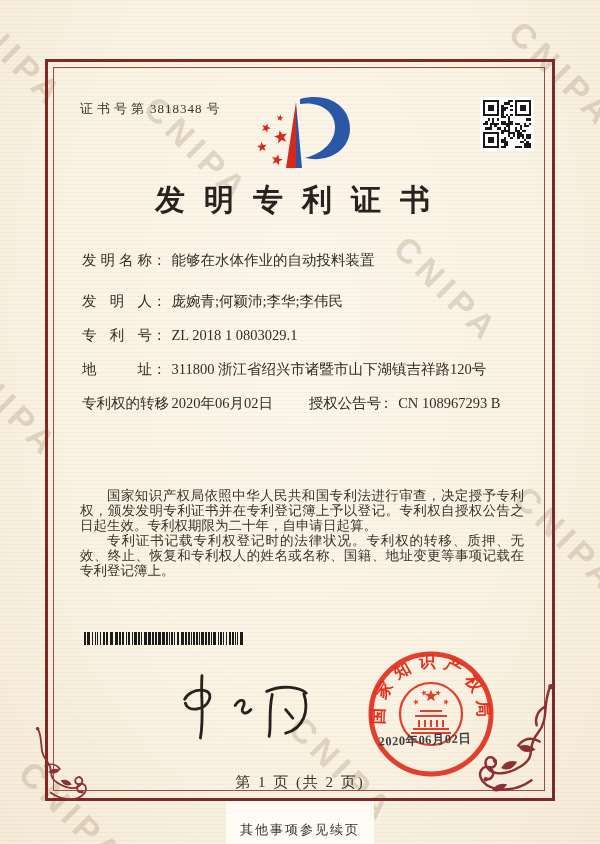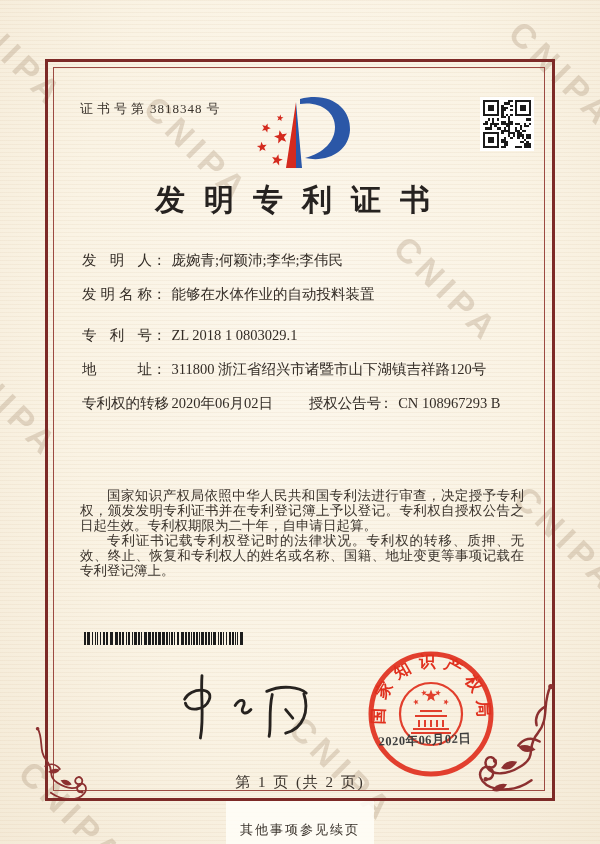--- a/index.html
+++ b/index.html
@@ -336,25 +336,25 @@
       <rect x="15" y="20" width="1" height="1" fill="#1a1a1a"></rect>
       <rect x="16" y="20" width="1" height="1" fill="#1a1a1a"></rect>
       <rect x="18" y="20" width="1" height="1" fill="#1a1a1a"></rect>
       <rect x="19" y="20" width="1" height="1" fill="#1a1a1a"></rect>
       <rect x="20" y="20" width="1" height="1" fill="#1a1a1a"></rect>
     </svg>
 
   <div class="title">发明专利证书</div>
 
   <div class="fields">
+    <div class="frow first">
+      <span class="flabel">发明名称</span><span class="fcolon">：</span><span class="fvalue">能够在水体作业的自动投料装置</span>
+    </div>
     <div class="frow">
       <span class="flabel">发明人</span><span class="fcolon">：</span><span class="fvalue">庞婉青;何颖沛;李华;李伟民</span>
-    </div>
-    <div class="frow first">
-      <span class="flabel">发明名称</span><span class="fcolon">：</span><span class="fvalue">能够在水体作业的自动投料装置</span>
     </div>
     <div class="frow">
       <span class="flabel">专利号</span><span class="fcolon">：</span><span class="fvalue">ZL 2018 1 0803029.1</span>
     </div>
     <div class="frow">
       <span class="flabel">地址</span><span class="fcolon">：</span><span class="fvalue">311800 浙江省绍兴市诸暨市山下湖镇吉祥路120号</span>
     </div>
     <div class="frow">
       <span>
         <span class="flabel">专利权的转移</span><span class="fcolon">：</span><span class="fvalue">2020年06月02日</span>

